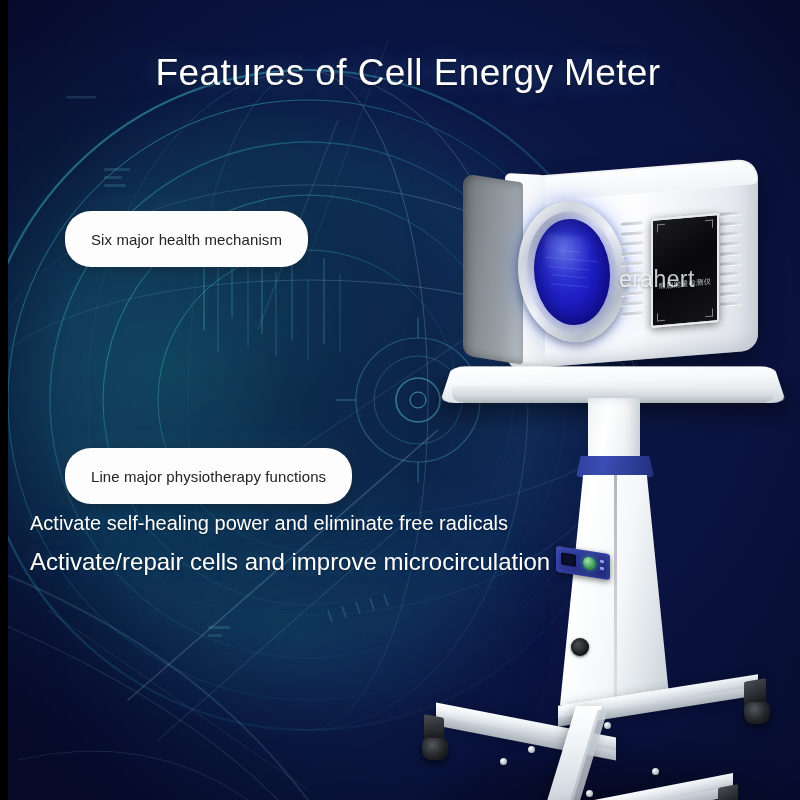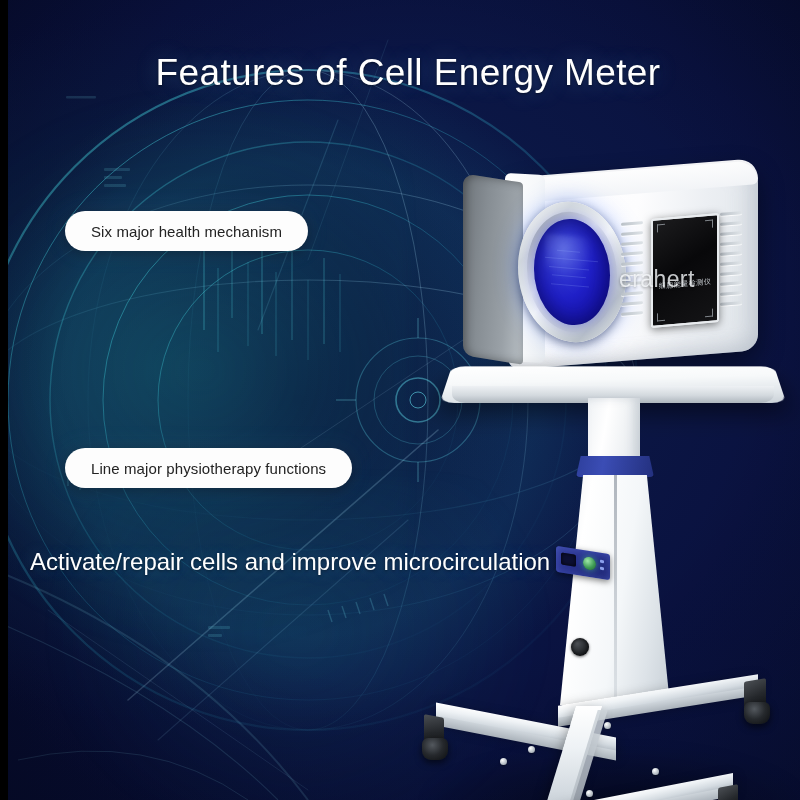--- a/index.html
+++ b/index.html
@@ -47,21 +47,21 @@
     font-size:37px;
     font-weight:400;
     letter-spacing:.4px;
     text-shadow:0 0 22px rgba(120,200,255,.30), 0 1px 3px rgba(0,0,0,.55);
     white-space:nowrap;
   }
 
   
   .pill{
     position:absolute;
-    height:40px;
+    height:56px;
     display:flex;align-items:center;
     padding:0 26px;
     background:#fdfdfd;
     border-radius:26px;
     color:#232323;
     font-size:15px;
     font-weight:400;
     letter-spacing:.1px;
     box-shadow:0 3px 14px rgba(0,0,0,.35), 0 0 26px rgba(140,200,255,.10);
     white-space:nowrap;
@@ -394,20 +394,21 @@
 
   <div class="pill" id="pill-1">
     <span>Six major health mechanism</span>
   </div>
 
 
   <div class="pill" id="pill-2">
     <span>Line major physiotherapy functions</span>
   </div>
 
+  <div class="feat" id="feat-2">Activate self-healing power and eliminate free radicals</div>
 
   <div class="feat" id="feat-3">Activate/repair cells and improve microcirculation</div>
 
   <div id="product">
 
     <div class="shadow-floor"></div>
 
     <div class="head-wrap">
 
       <div class="head-body"></div>

